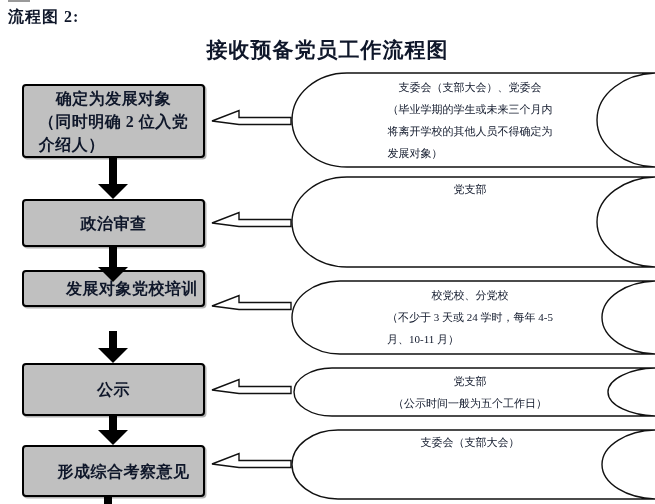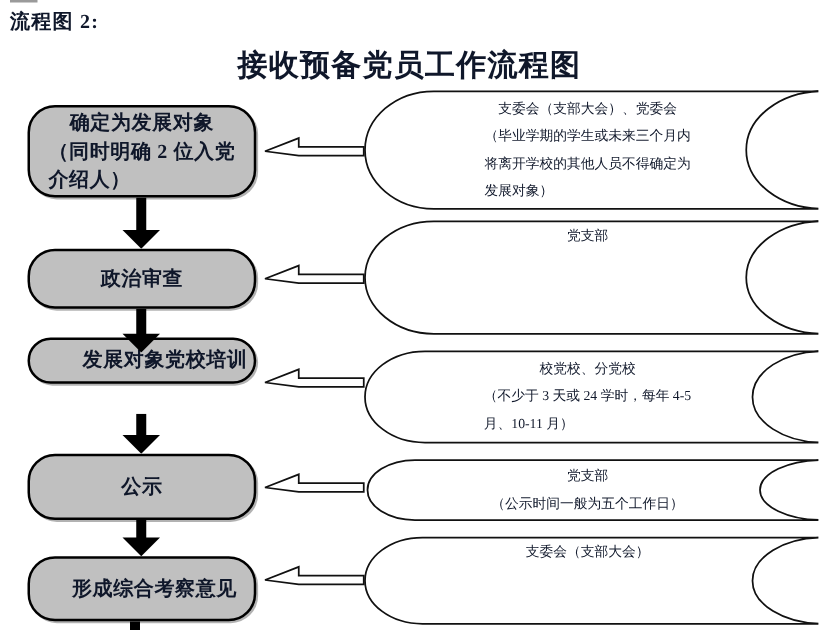--- a/index.html
+++ b/index.html
@@ -3,24 +3,24 @@
 <meta charset="utf-8">
 <style>
   html,body{margin:0;padding:0;background:#fff;}
   #canvas{
     position:relative;width:655px;height:504px;background:#fff;overflow:hidden;
     font-family:"Liberation Serif","DejaVu Serif",serif;color:#0f172a;
   }
   .frag{position:absolute;left:8px;top:0;width:22px;height:2px;background:#9a9a9a;}
   .fig-label{position:absolute;left:8px;top:7px;font-size:16px;font-weight:700;letter-spacing:1px;}
   .page-title{position:absolute;left:0;top:36px;width:655px;text-align:center;
-    font-size:24px;font-weight:700;letter-spacing:1px;}
+    font-size:21px;font-weight:700;letter-spacing:1px;}
   .pbox{
     position:absolute;left:22px;width:183px;background:#c0c0c0;
-    border:2px solid #000;border-radius:22px;box-sizing:border-box;
+    border:2px solid #000;border-radius:4px;box-sizing:border-box;
     display:flex;flex-direction:column;justify-content:center;
     font-weight:700;font-size:16px;line-height:23px;letter-spacing:0.5px;
     text-align:center;box-shadow:1.5px 1.5px 0 rgba(0,0,0,0.30);
   }
   .pbox .desc{display:inline-block;text-align:left;}
   .b1{top:84px;height:74px;}
   .b2{top:199px;height:48px;}
   .b3{top:270px;height:37px;padding-left:37px;}
   .b4{top:363px;height:53px;}
   .b5{top:445px;height:52px;padding-left:20px;}

